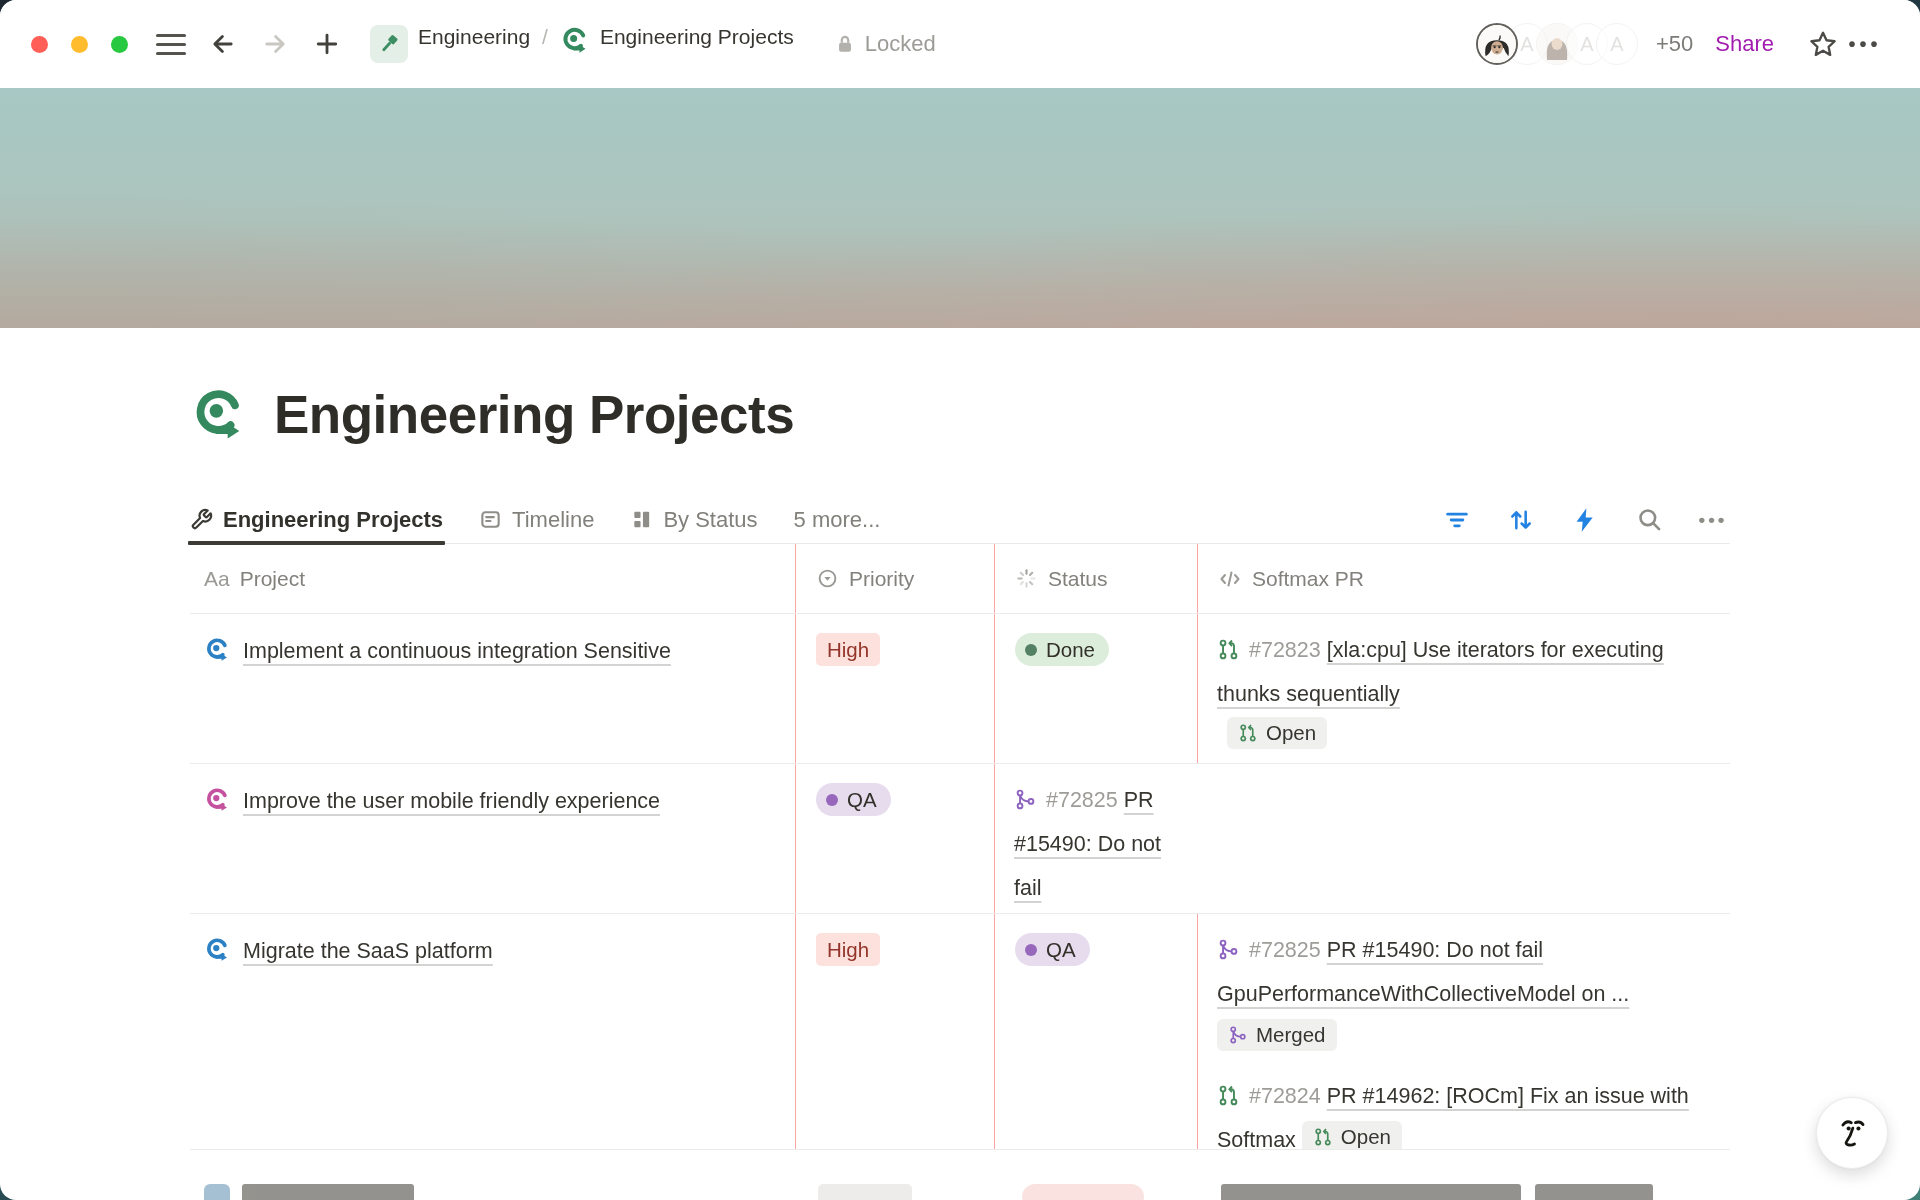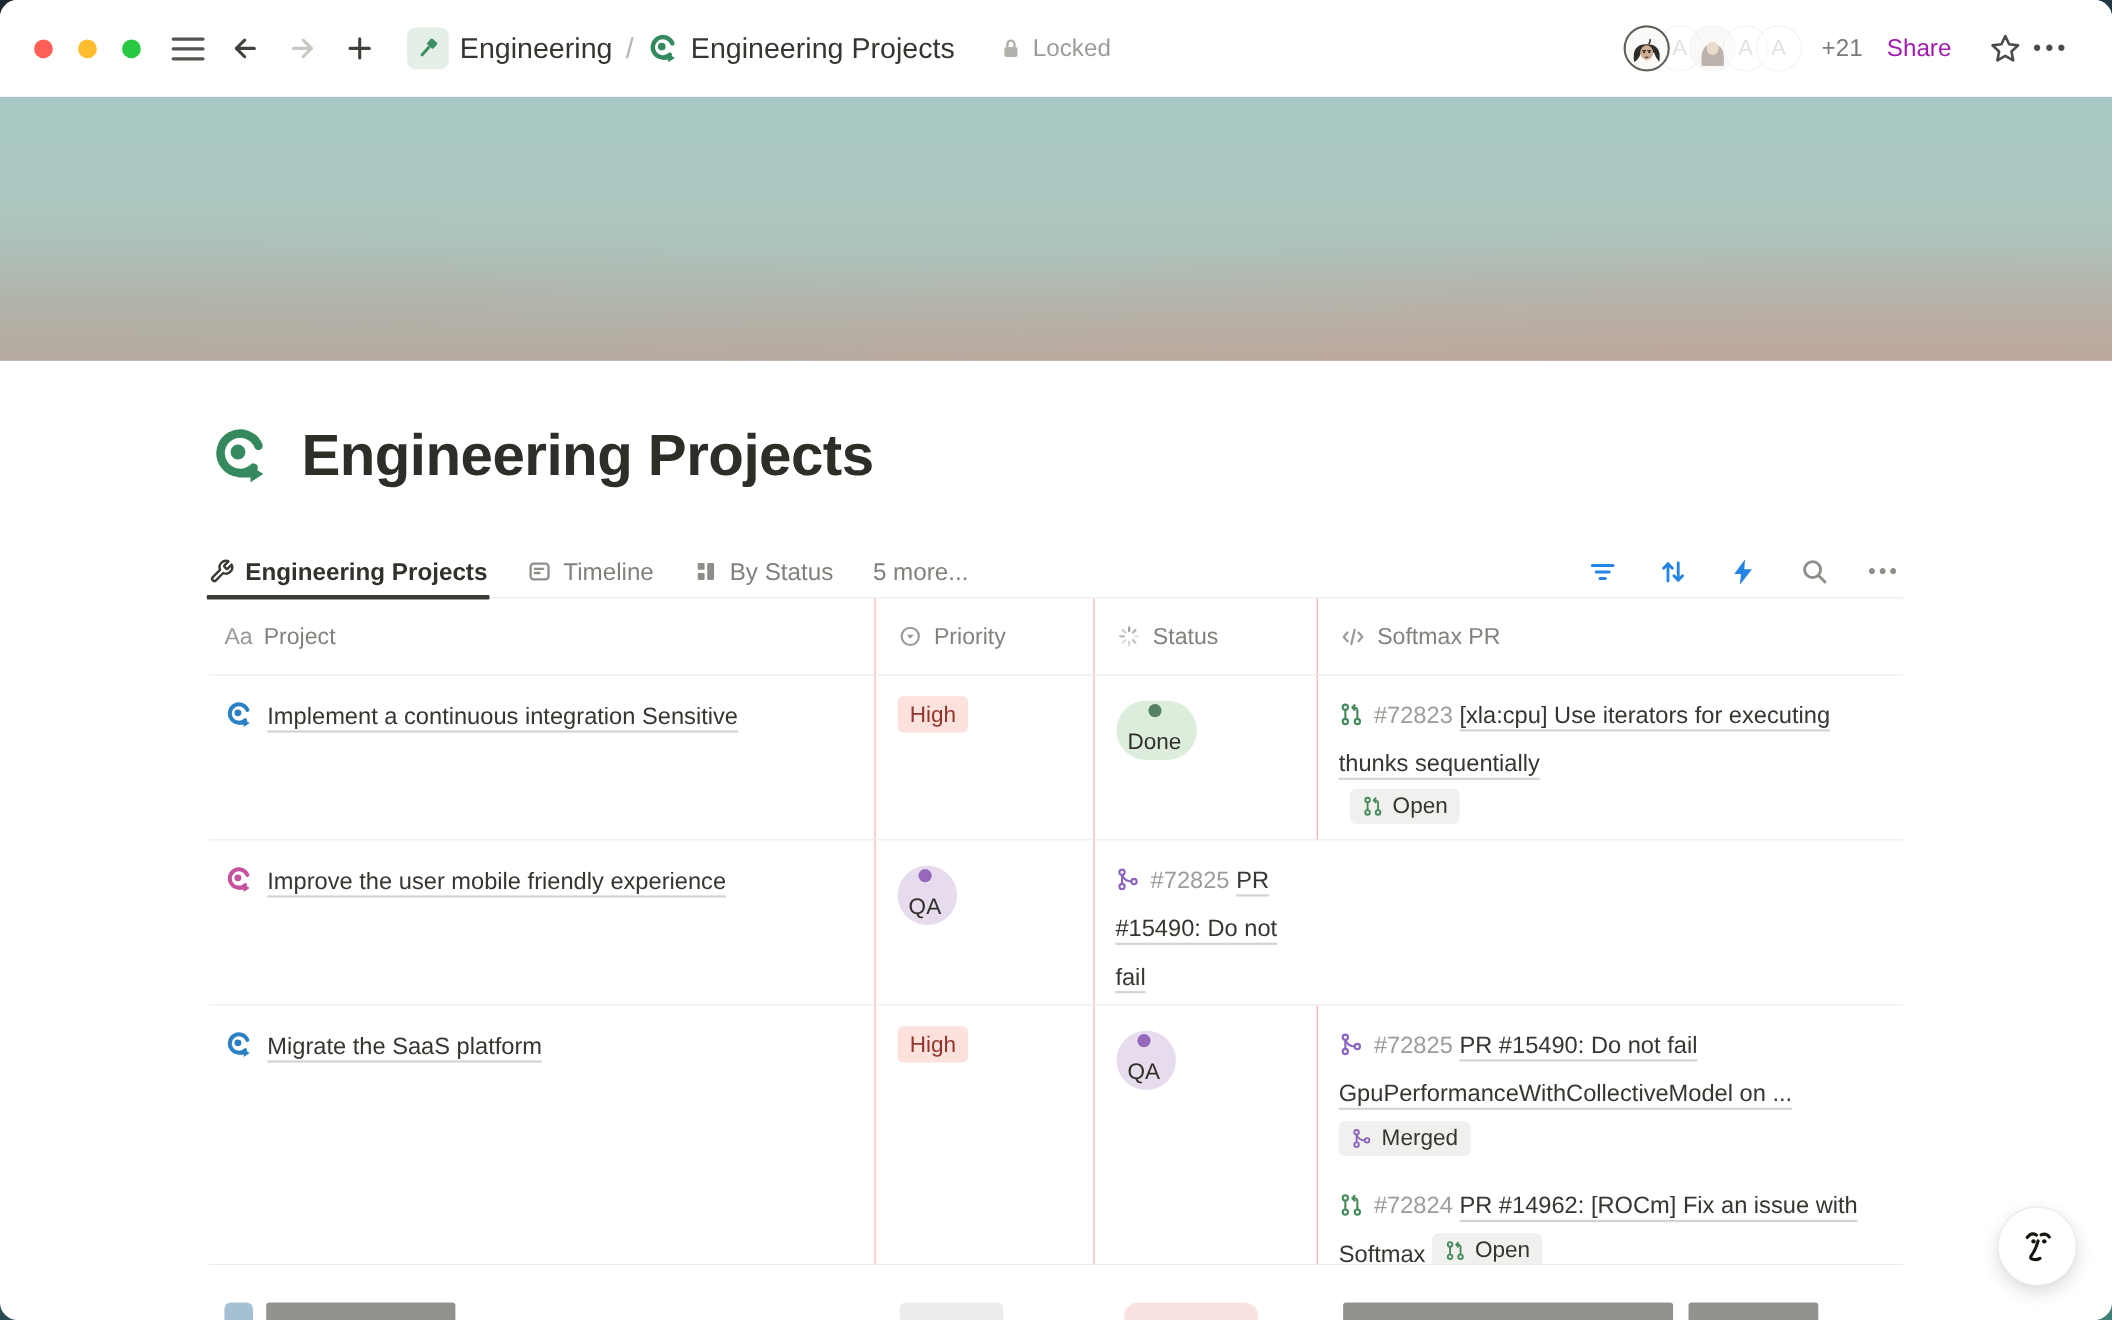--- a/index.html
+++ b/index.html
@@ -20,21 +20,21 @@
     padding:0 34px 0 31px; background:#fff; font-size:21px;
   }
   .traffic { display:flex; gap:23px; margin-right:24px; }
   .traffic span { width:17px; height:17px; border-radius:50%; display:block; }
   .light-close { background:#ff5f57; }
   .light-min   { background:#febc2e; }
   .light-zoom  { background:#28c840; }
   .navbtn { display:flex; align-items:center; justify-content:center; width:38px; height:38px; margin-right:14px; border-radius:6px; }
   .hamburger { display:flex; flex-direction:column; gap:6px; }
   .hamburger i { display:block; width:30px; height:3px; background:#55534e; border-radius:2px; }
-  .crumb { display:flex; align-items:center; gap:10px; margin-left:10px; font-size:26px; color:#37352f; }
+  .crumb { display:flex; align-items:flex-start; gap:10px; margin-left:10px; font-size:21px; color:#37352f; }
   .crumb .chip { width:38px; height:38px; border-radius:8px; background:#e4efe7; display:flex; align-items:center; justify-content:center; }
   .crumb .sep { color:#b7b5b0; margin:0 2px; }
   .locked { display:flex; align-items:center; gap:9px; color:#9d9b97; margin-left:40px; font-size:22px; }
   .right-zone { margin-left:auto; display:flex; align-items:center; }
   .avatars { display:flex; align-items:center; }
   .avatar { width:42px; height:42px; border-radius:50%; background:#fff; border:1px solid #e8e6e2;
             display:flex; align-items:center; justify-content:center; font-size:20px; color:#c9c7c2; margin-left:-12px; overflow:hidden; }
   .avatar:first-child { margin-left:0; }
   .avatar.lead { border:2px solid #63615c; opacity:1; z-index:3; }
   .avatar.faded { opacity:.5; }
@@ -77,21 +77,21 @@
   .row-1, .row-2 { height:150px; }
   .row-3 { height:236px; }
   .cell { overflow:hidden; }
   .cell-project { padding:15px 18px 14px 14px; line-height:44px; }
   .cell-project .proj-icon { display:inline-block; vertical-align:-5px; margin-right:12px; }
   .proj-link { color:#37352f; font-weight:500; text-decoration:underline; text-decoration-color:rgba(55,53,47,.22); text-decoration-thickness:1.5px; text-underline-offset:6px; }
   .cell-tag { padding:19px 12px 0 20px; }
   .badge { display:inline-block; padding:3px 11px; border-radius:5px; font-size:20.5px; line-height:27px; }
   .badge-high   { background:#fce1dd; color:#93352b; }
   .badge-medium { background:#fdecc8; color:#5f4518; }
-  .pill { display:inline-flex; align-items:center; gap:9px; padding:3px 14px 3px 10px; border-radius:999px; font-size:20.5px; line-height:27px; color:#323028;flex-direction:column; }
+  .pill { display:inline-flex; align-items:center; gap:9px; padding:3px 14px 3px 10px; border-radius:999px; font-size:20.5px; line-height:27px; color:#323028; }
   .pill i { width:12px; height:12px; border-radius:50%; display:block; }
   .pill-done { background:#dceddc; } .pill-done i { background:#548164; }
   .pill-qa   { background:#e6dcee; } .pill-qa i { background:#9667bb; }
 
   .cell-pr { padding:14px 12px 10px 19px; line-height:44px; }
   .pr-entry { margin-bottom:14px; }
   .pr-icon { display:inline-block; vertical-align:-4px; margin-right:9px; }
   .pr-number { color:#9e9c98; margin-right:6px; }
   .pr-link { color:#37352f; text-decoration:underline; text-decoration-color:rgba(55,53,47,.22); text-decoration-thickness:1.5px; text-underline-offset:6px; }
   .pr-state { display:inline-flex; align-items:center; gap:8px; background:#f0f0ee; border-radius:6px; padding:2px 11px; font-size:20.5px; font-weight:500; color:#37352f; line-height:28px; white-space:nowrap; }
@@ -289,21 +289,21 @@
         <span class="avatar faded">
           <svg width="40" height="40" viewBox="0 0 40 40">
             <circle cx="20" cy="20" r="20" fill="#f6f4f1"></circle>
             <path d="M10 36 q-2-20 10-20 q12 0 10 20 z" fill="#7b6a5d"></path>
             <ellipse cx="20" cy="20" rx="5.4" ry="6" fill="#d9b99c"></ellipse>
           </svg>
         </span>
         <span class="avatar faded">A</span>
         <span class="avatar faded">A</span>
       </div>
-      <span class="plus27">+21</span>
+      <span class="plus27">+50</span>
       <span class="share">Share</span>
       <span class="iconbtn">
         <svg width="30" height="30" viewBox="0 0 24 24" style="color:#4d4b47">
             <use href="#i-star"></use>
           </svg>
       </span>
       <span class="iconbtn topbar-more">•••</span>
     </div>
   </header>
 

